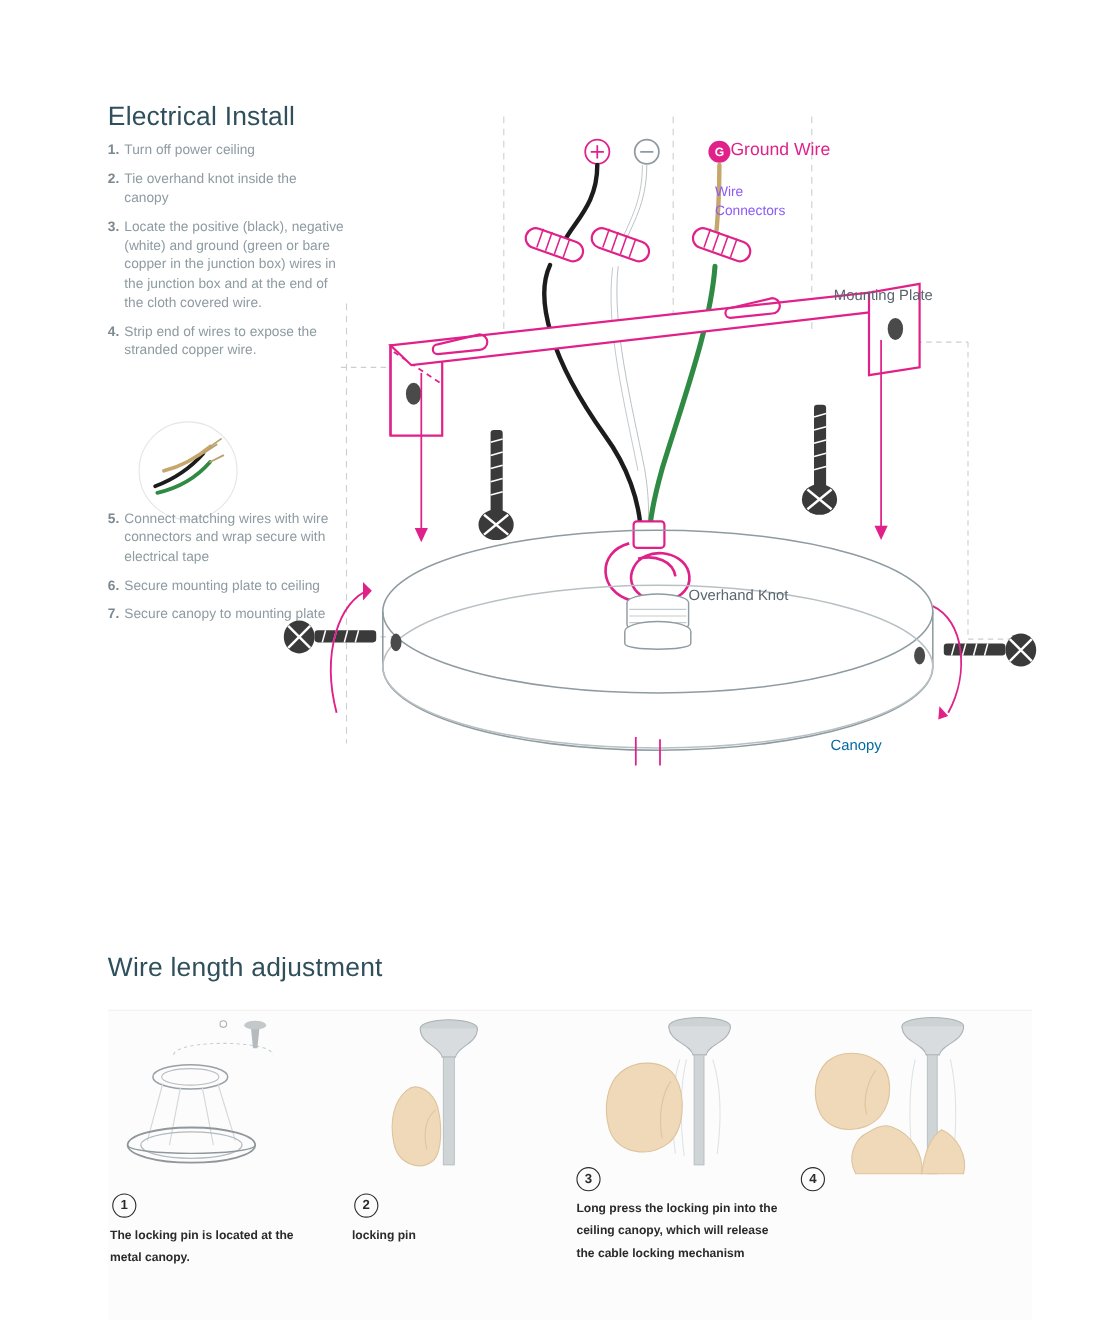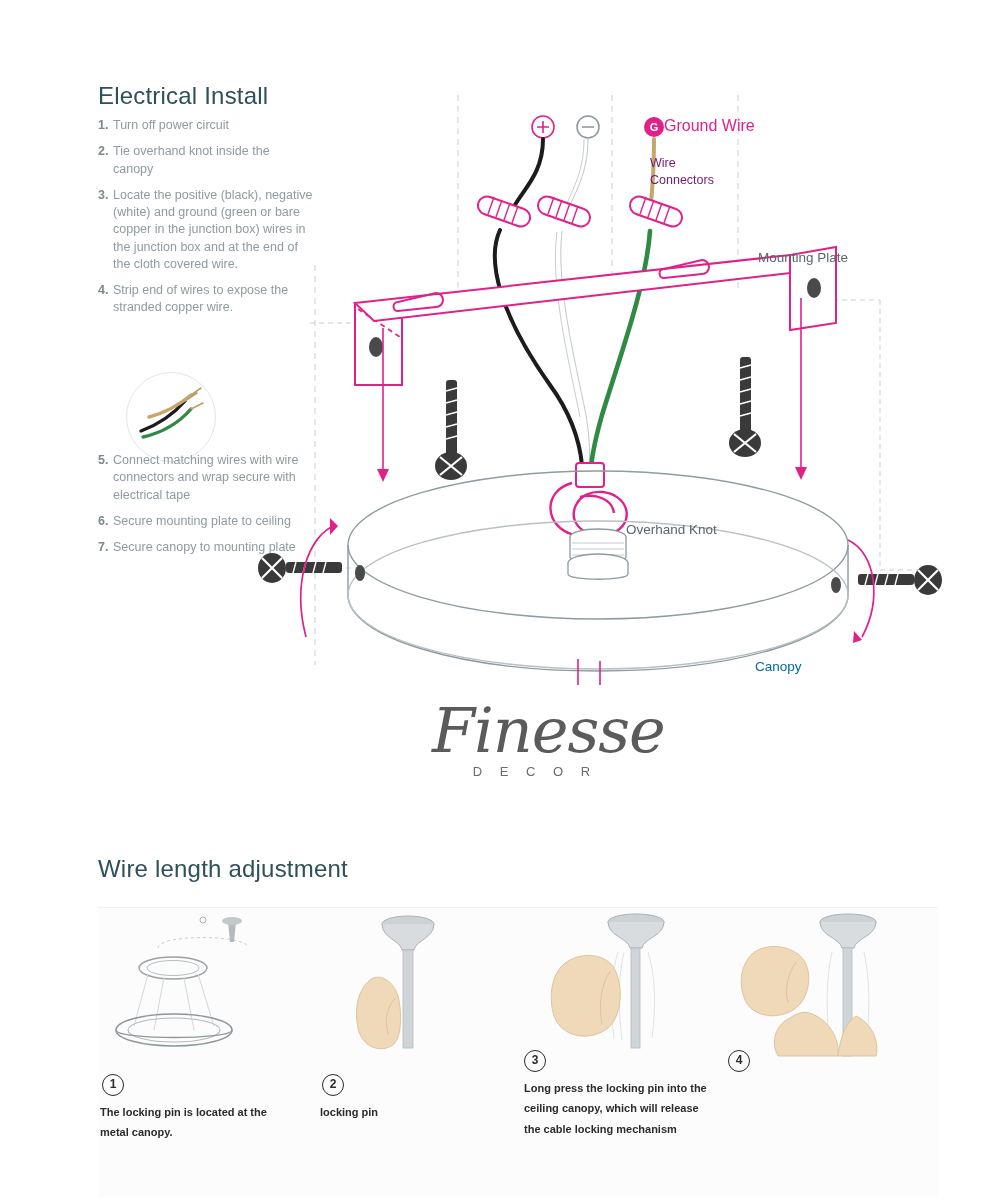--- a/index.html
+++ b/index.html
@@ -12,20 +12,21 @@
     height: 1200px;
     position: relative;
     font-family: "Liberation Sans", sans-serif;
     color: #3d4a4f;
     overflow: hidden;
   }
   .page {
     position: relative;
     width: 1000px;
     height: 1164px;
+    margin-top: 11px;
   }
 
   
   .section-title {
     position: absolute;
     font-size: 24px;
     font-weight: 400;
     color: #2f4f5a;
     letter-spacing: 0.2px;
   }
@@ -78,21 +79,21 @@
   
   #diagram-svg {
     position: absolute;
     left: 250px;
     top: 85px;
   }
 
   .diag-label {
     position: absolute;
     font-size: 12.5px;
-    color: #701a75;
+    color: #8b5cf6;
   }
   #label-ground { left: 664px; top: 117px; color: #e0218a; font-size: 16px;}
   #label-wire-connectors { left: 650px; top: 155px; line-height: 1.35; }
   #label-mounting-plate { left: 758px; top: 250px; font-size: 13.5px; color: #59666d;}
   #label-overhand-knot { left: 626px; top: 522px; font-size: 13.5px; color: #59666d;}
   #label-canopy { left: 755px; top: 659px; font-size: 13.5px; color: #0369a1;}
 
   
   #logo {
     position: absolute;
@@ -181,21 +182,21 @@
 </head>
 <body>
 
 <div class="page">
 
   <div class="section-title" id="title-electrical">Electrical Install</div>
 
   <div class="steps">
     <div class="step">
       <span class="num">1.</span>
-      <span class="txt">Turn off power circuit</span>
+      <span class="txt">Turn off power ceiling</span>
     </div>
     <div class="step">
       <span class="num">2.</span>
       <span class="txt">Tie overhand knot inside the canopy</span>
     </div>
     <div class="step">
       <span class="num">3.</span>
       <span class="txt">Locate the positive (black), negative (white) and ground (green or bare copper in the junction box) wires in the junction box and at the end of the cloth covered wire.</span>
     </div>
     <div class="step">
@@ -407,24 +408,20 @@
       <line x1="350" y1="576" x2="350" y2="600"></line>
     </g>
   </svg>
 
   <div class="diag-label" id="label-ground">Ground Wire</div>
   <div class="diag-label" id="label-wire-connectors">Wire<br>Connectors</div>
   <div class="diag-label" id="label-mounting-plate">Mounting Plate</div>
   <div class="diag-label" id="label-overhand-knot">Overhand Knot</div>
   <div class="diag-label" id="label-canopy">Canopy</div>
 
-  <div id="logo">
-    <div class="brand">Finesse</div>
-    <div class="sub">D E C O R</div>
-  </div>
 
   <div class="section-title" id="title-wire">Wire length adjustment</div>
 
   <div class="sep"></div>
 
   <div class="panels">
 
     <div class="panel" id="p1">
       <svg class="art" viewBox="0 0 210 150">
         <ellipse cx="105" cy="12" rx="3" ry="3" fill="none" stroke="#aab1b5" stroke-width="1"></ellipse>

